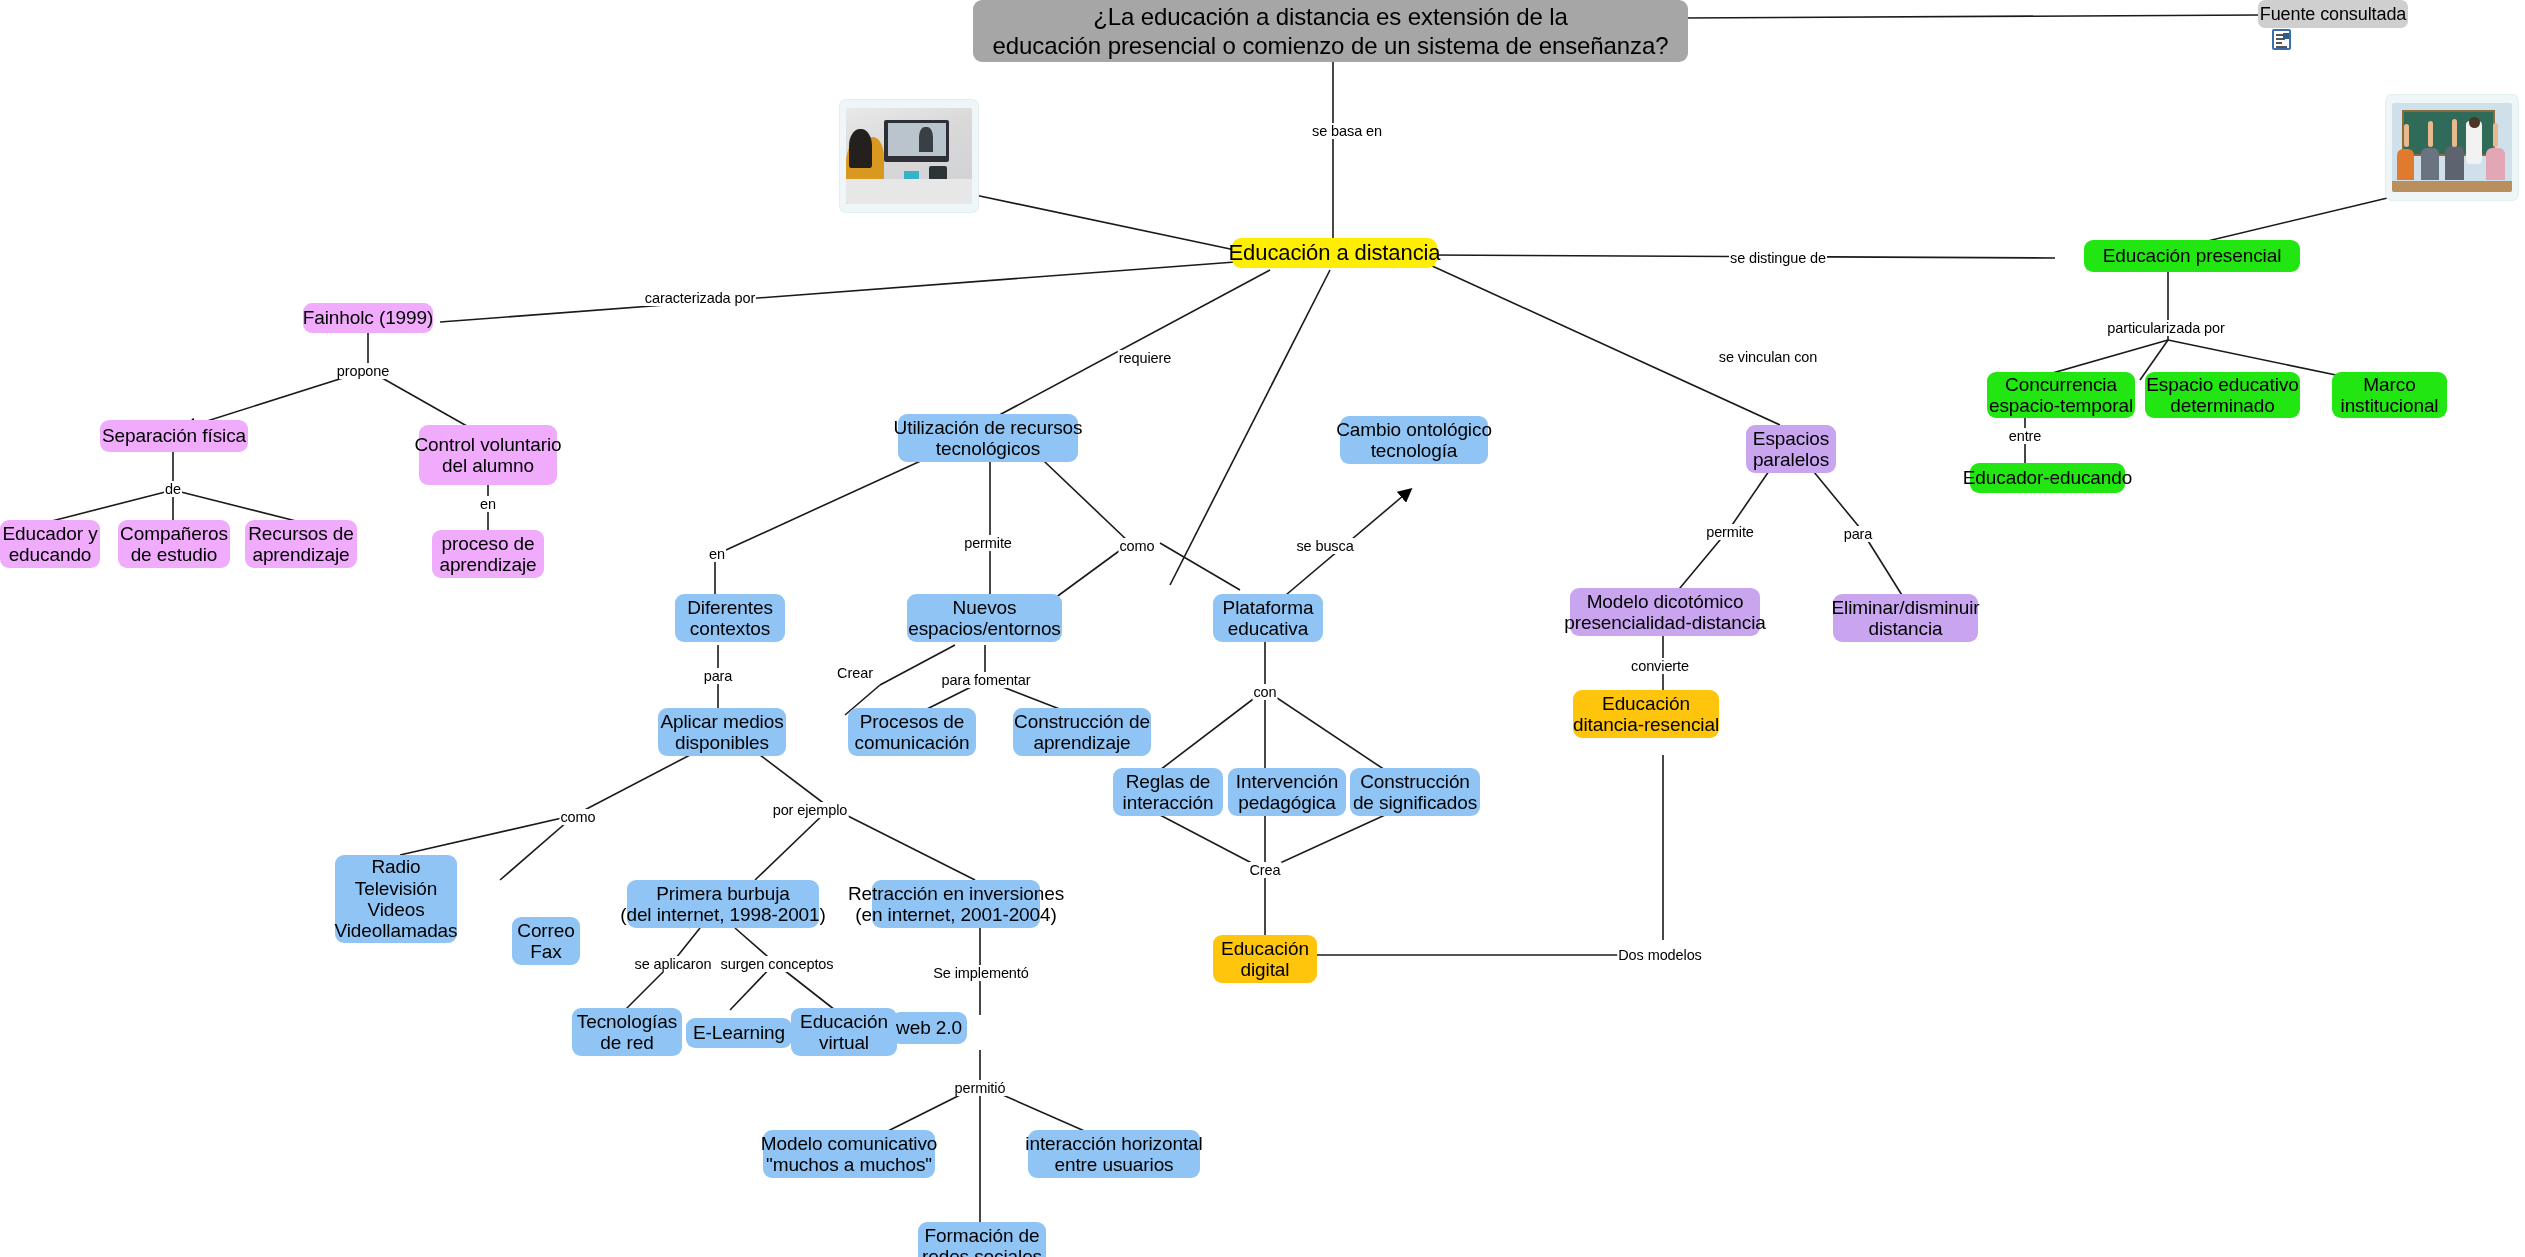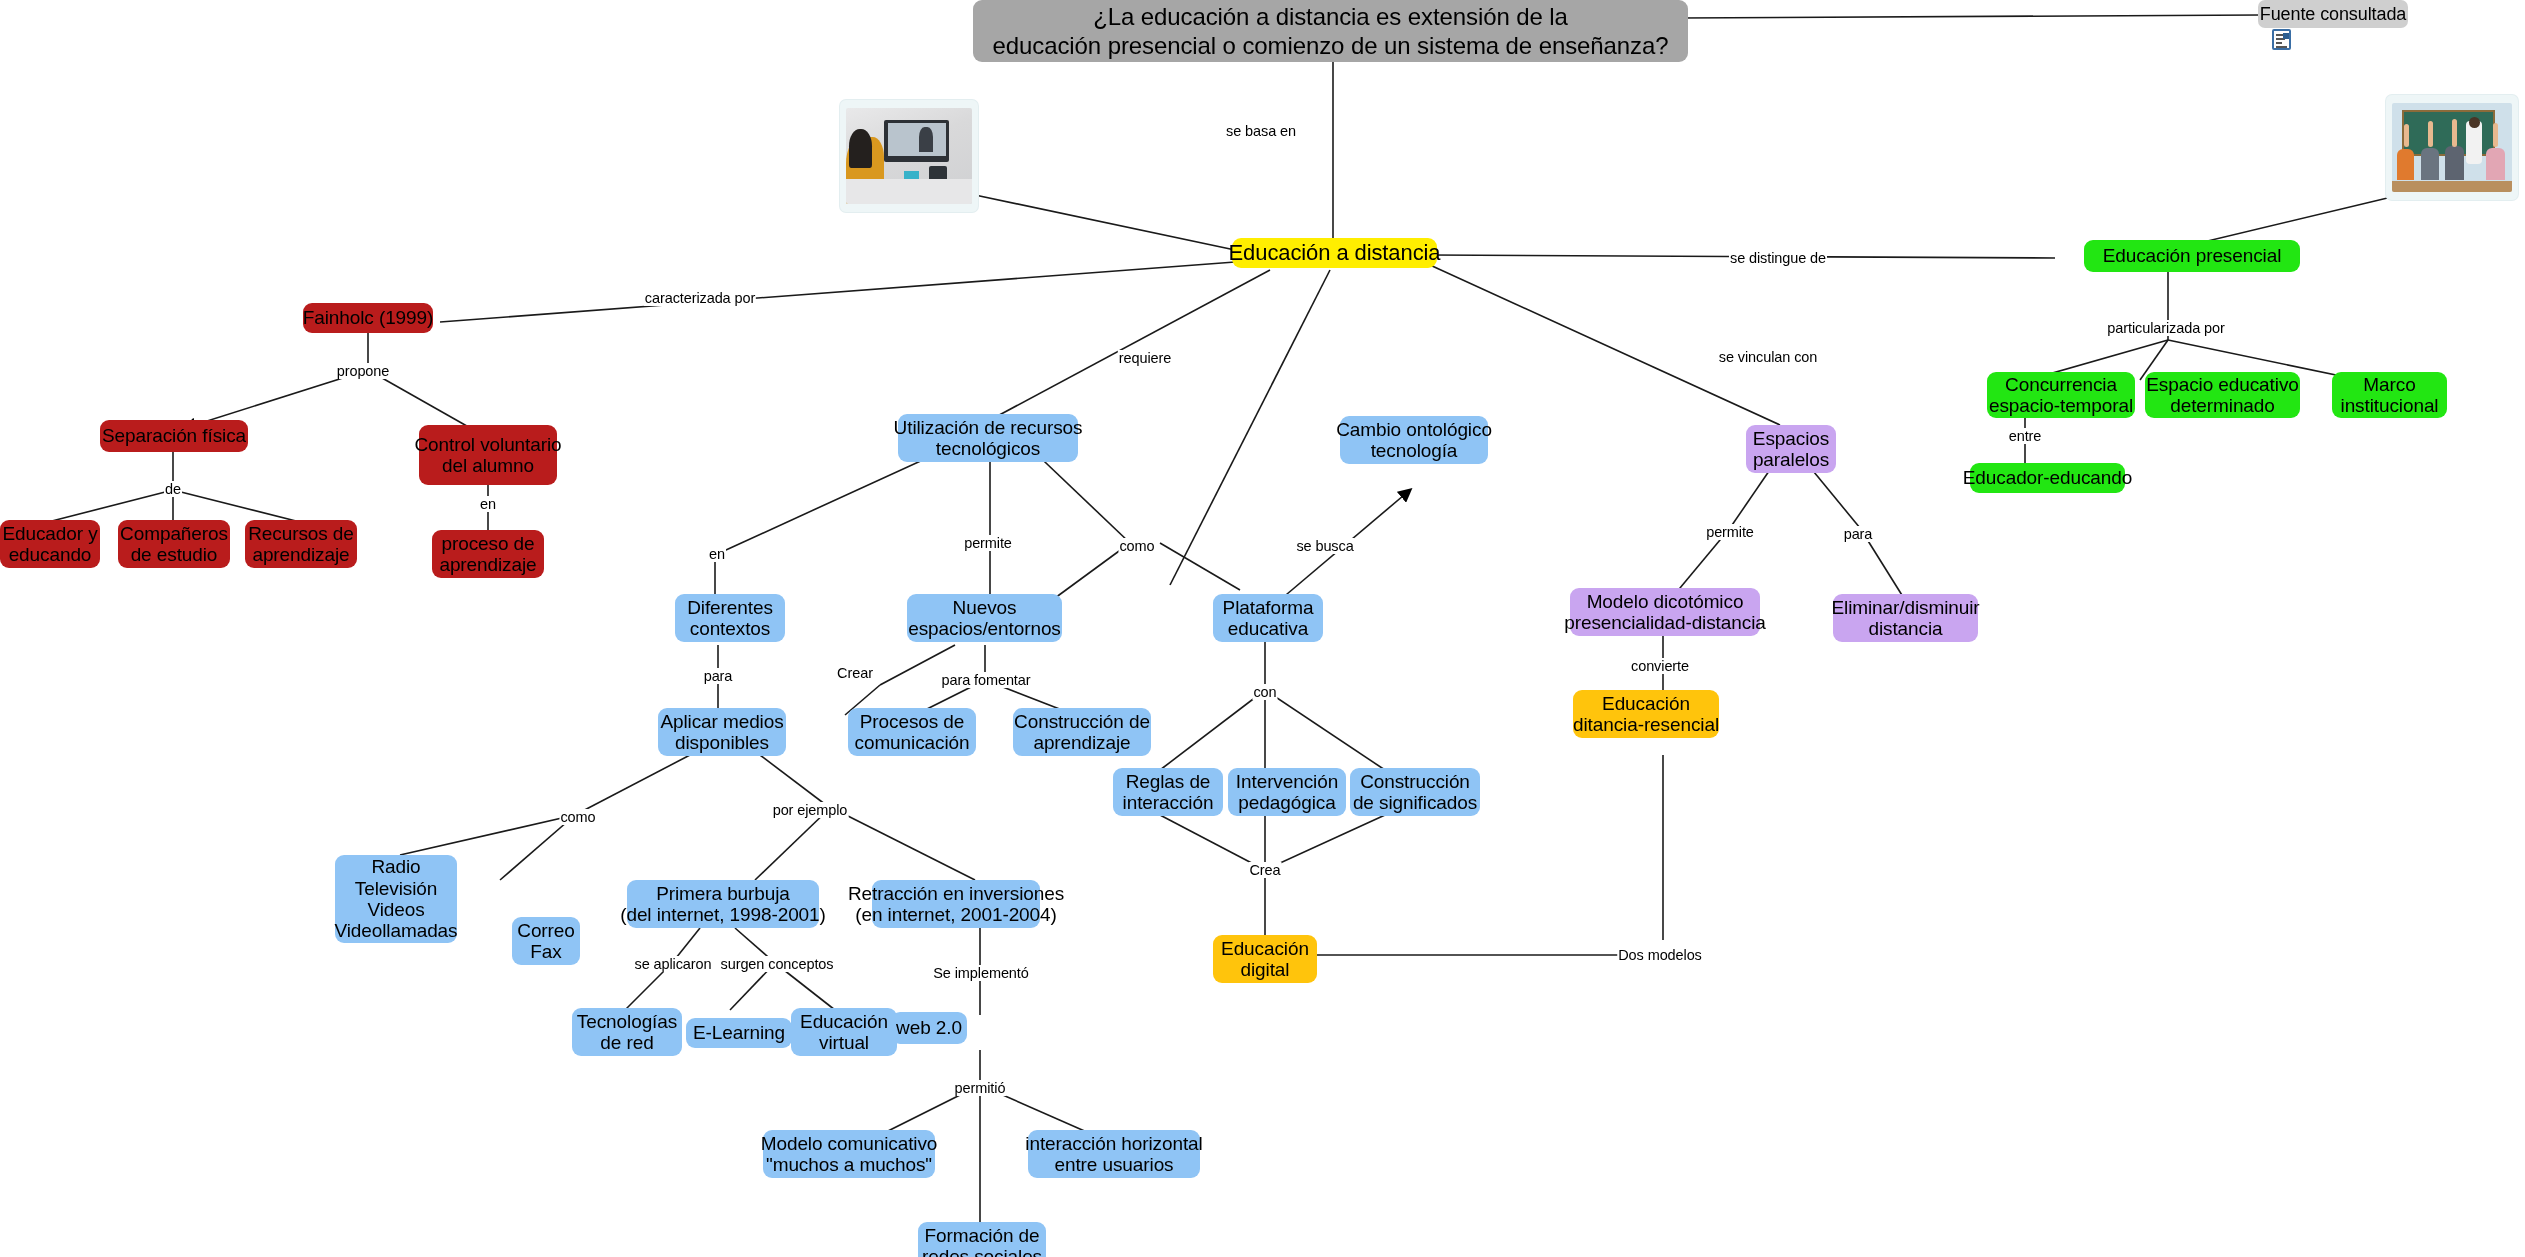--- a/index.html
+++ b/index.html
@@ -15,21 +15,21 @@
     text-align:center;
     line-height:1.12;
     display:flex;
     align-items:center;
     justify-content:center;
     white-space:pre;
     padding:3px 9px;
     letter-spacing:-0.1px;
   }
   .n-blue{background:#8fc4f5;font-size:19px;}
-  .n-pink{background:#b91c1c;font-size:19px;}
+  .n-pink{background:#f0abfc;font-size:19px;}
   .n-green{background:#22e612;font-size:19px;margin-left:32px;}
   .n-purple{background:#c9a5f0;font-size:19px;}
   .n-yellow{background:#ffc40c;font-size:19px;}
   .n-gold{background:#ffee00;font-size:22px;}
   .n-gray{background:#a6a6a6;font-size:24px;line-height:1.22;}
   .n-src{background:#cfcfcf;font-size:18px;border-radius:7px;}
 
   .linklabel{
     position:absolute;
     font-size:14.5px;
@@ -323,21 +323,21 @@
 
   <div class="node n-blue" style="left:763px;top:1130px;width:172px;height:48px;">Modelo comunicativo
 "muchos a muchos"</div>
 
   <div class="node n-blue" style="left:1028px;top:1130px;width:172px;height:48px;">interacción horizontal
 entre usuarios</div>
 
   <div class="node n-blue" style="left:918px;top:1222px;width:128px;height:48px;">Formación de
 redes sociales</div>
 
-  <div class="linklabel" style="left:1261px;top:131px;">se basa en</div>
+  <div class="linklabel" style="left:1347px;top:131px;">se basa en</div>
   <div class="linklabel" style="left:700px;top:298px;">caracterizada por</div>
   <div class="linklabel" style="left:1145px;top:358px;">requiere</div>
   <div class="linklabel" style="left:1778px;top:258px;">se distingue de</div>
   <div class="linklabel" style="left:1768px;top:357px;">se vinculan con</div>
   <div class="linklabel" style="left:2166px;top:328px;">particularizada por</div>
   <div class="linklabel" style="left:2025px;top:436px;">entre</div>
   <div class="linklabel" style="left:363px;top:371px;">propone</div>
   <div class="linklabel" style="left:173px;top:489px;">de</div>
   <div class="linklabel" style="left:488px;top:504px;">en</div>
   <div class="linklabel" style="left:717px;top:554px;">en</div>

